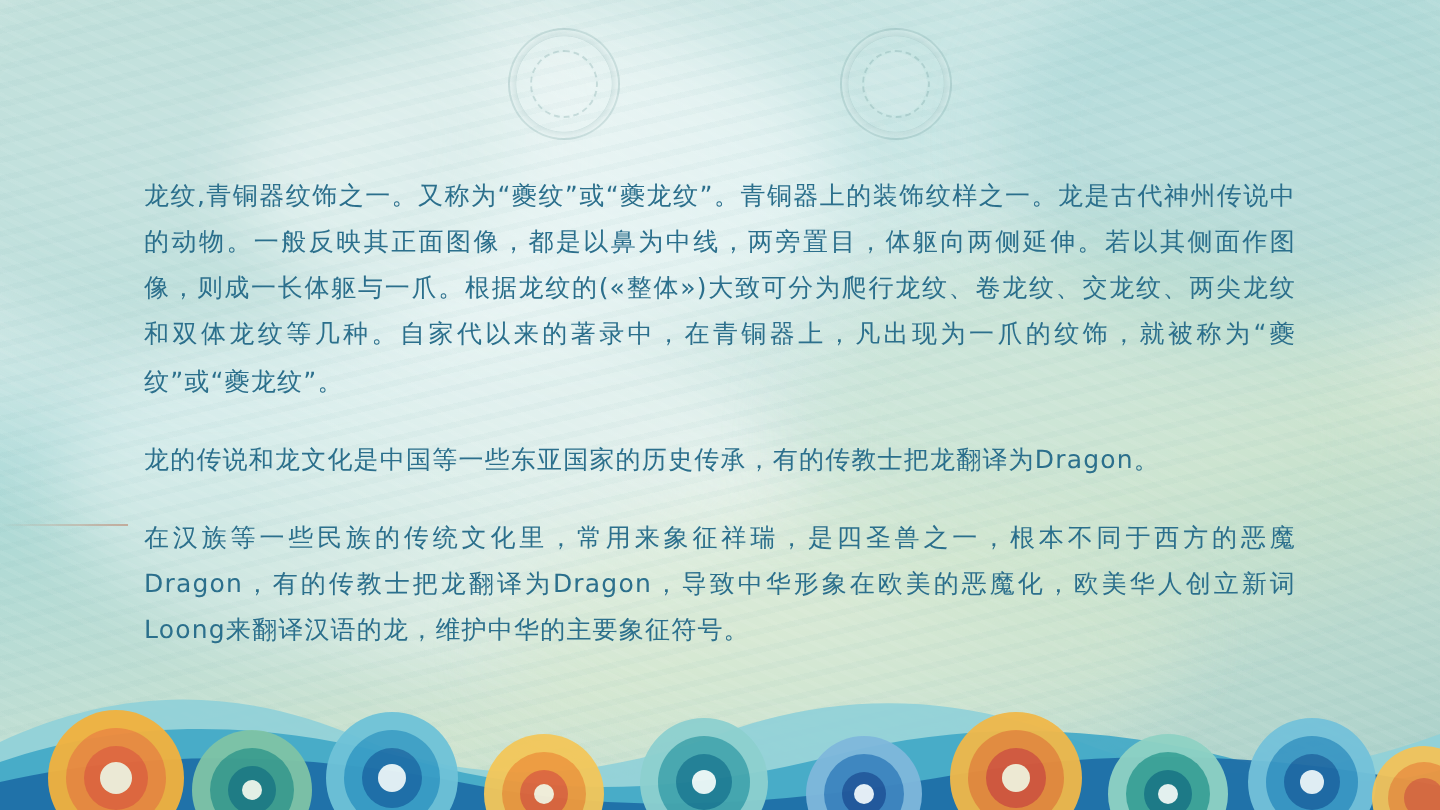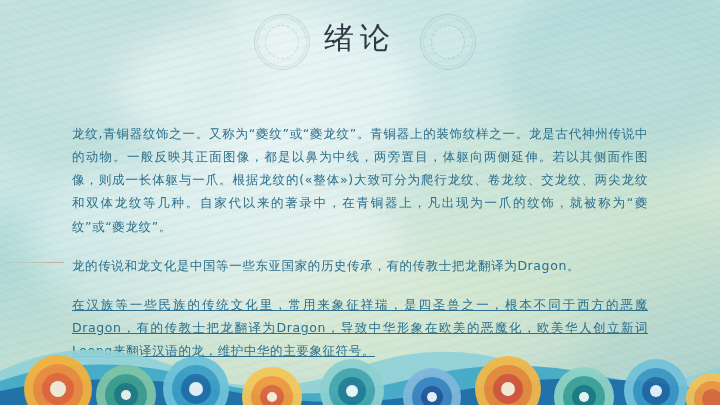--- a/index.html
+++ b/index.html
@@ -87,24 +87,23 @@
     position: absolute;
     left: 72px;
     top: 86px;
     width: 576px;
     color: #2b6f8c;
     font-size: 12.5px;
     line-height: 1.85;
     letter-spacing: 0.6px;
     text-align: justify;
     font-family: "DejaVu Sans", "Liberation Sans", sans-serif;
-    margin-top: 36px;
   }
   .para { margin: 0 0 16px 0; }
-  .para:last-child { margin-bottom: 0; text-decoration: underline; }
+  .para:last-child { margin-bottom: 0; }
   .p1 { text-indent: 0; }
 
   .rule {
     position: absolute;
     left: 0;
     top: 262px;
     width: 64px;
     height: 1px;
     background: linear-gradient(to right, rgba(190,150,130,0.0), rgba(190,150,130,0.75));
   }
@@ -130,21 +129,20 @@
   <div class="wash w2"></div>
   <div class="wash w3"></div>
   <div class="wash w4"></div>
   <div class="wash w5"></div>
   <div class="wash w6"></div>
   <div class="grain"></div>
 
   <div class="seal seal-left"></div>
   <div class="seal seal-right"></div>
 
-  <h1 class="title">绪论</h1>
 
   <div class="body-text">
     <p class="para p1">龙纹,青铜器纹饰之一。又称为“夔纹”或“夔龙纹”。青铜器上的装饰纹样之一。龙是古代神州传说中的动物。一般反映其正面图像，都是以鼻为中线，两旁置目，体躯向两侧延伸。若以其侧面作图像，则成一长体躯与一爪。根据龙纹的(«整体»)大致可分为爬行龙纹、卷龙纹、交龙纹、两尖龙纹和双体龙纹等几种。自家代以来的著录中，在青铜器上，凡出现为一爪的纹饰，就被称为“夔纹”或“夔龙纹”。</p>
     <p class="para">龙的传说和龙文化是中国等一些东亚国家的历史传承，有的传教士把龙翻译为Dragon。</p>
     <p class="para">在汉族等一些民族的传统文化里，常用来象征祥瑞，是四圣兽之一，根本不同于西方的恶魔Dragon，有的传教士把龙翻译为Dragon，导致中华形象在欧美的恶魔化，欧美华人创立新词Loong来翻译汉语的龙，维护中华的主要象征符号。</p>
   </div>
 
   <div class="rule"></div>
 
   <div class="band">

